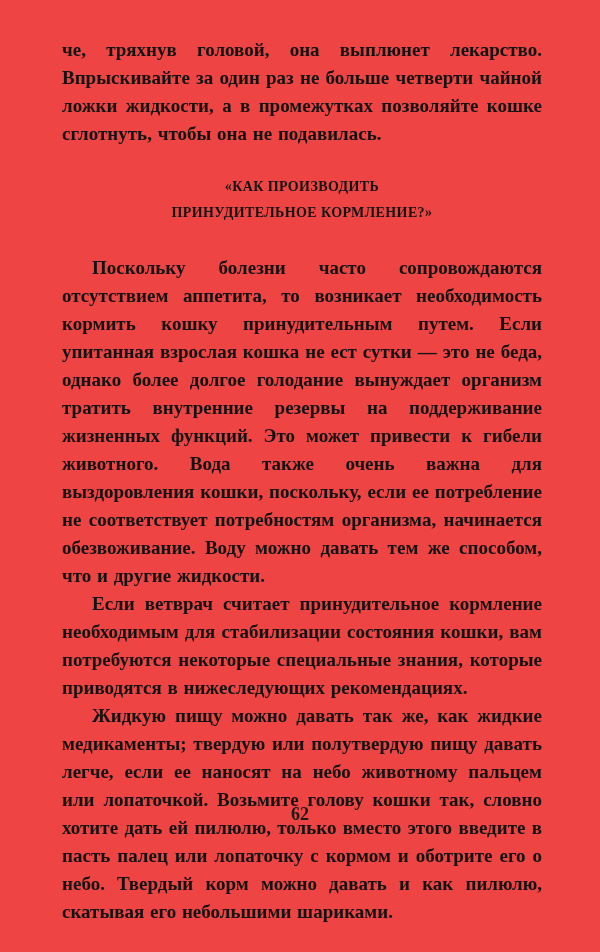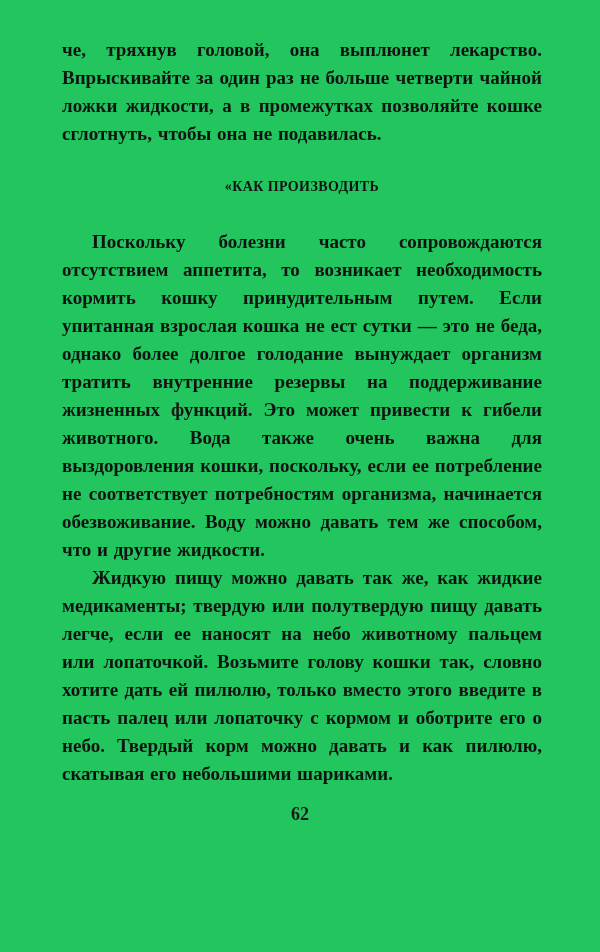--- a/index.html
+++ b/index.html
@@ -5,21 +5,21 @@
   html, body {
     margin: 0;
     padding: 0;
     background: #e8e6e0;
   }
   .page {
     position: relative;
     width: 600px;
     height: 952px;
     margin: 0 auto;
-    background: #22c55e;
+    background: #ef4444;
     box-sizing: border-box;
     padding: 36px 58px 0 62px;
     font-family: "Liberation Serif", "DejaVu Serif", serif;
     font-weight: 700;
     color: #131313;
     overflow: hidden;
   }
   .para {
     margin: 0;
     font-size: 19px;
@@ -53,22 +53,24 @@
 </style>
 </head>
 <body>
 
 <div class="page">
 
   <p class="para no-indent">че, тряхнув головой, она выплюнет лекарство. Впрыскивайте за один раз не больше четверти чайной ложки жидкости, а в промежутках позволяйте кошке сглотнуть, чтобы она не подавилась.</p>
 
   <h2 class="heading">
     <span class="hline">«КАК ПРОИЗВОДИТЬ</span>
+    <span class="hline">ПРИНУДИТЕЛЬНОЕ КОРМЛЕНИЕ?»</span>
   </h2>
 
   <p class="para indent">Поскольку болезни часто сопровождаются отсутствием аппетита, то возникает необходимость кормить кошку принудительным путем. Если упитанная взрослая кошка не ест сутки — это не беда, однако более долгое голодание вынуждает организм тратить внутренние резервы на поддерживание жизненных функций. Это может привести к гибели животного. Вода также очень важна для выздоровления кошки, поскольку, если ее потребление не соответствует потребностям организма, начинается обезвоживание. Воду можно давать тем же способом, что и другие жидкости.</p>
 
+  <p class="para indent">Если ветврач считает принудительное кормление необходимым для стабилизации состояния кошки, вам потребуются некоторые специальные знания, которые приводятся в нижеследующих рекомендациях.</p>
 
   <p class="para indent">Жидкую пищу можно давать так же, как жидкие медикаменты; твердую или полутвердую пищу давать легче, если ее наносят на небо животному пальцем или лопаточкой. Возьмите голову кошки так, словно хотите дать ей пилюлю, только вместо этого введите в пасть палец или лопаточку с кормом и оботрите его о небо. Твердый корм можно давать и как пилюлю, скатывая его небольшими шариками.</p>
 
   <div class="page-number">62</div>
 
 </div>
 
 </body></html>

